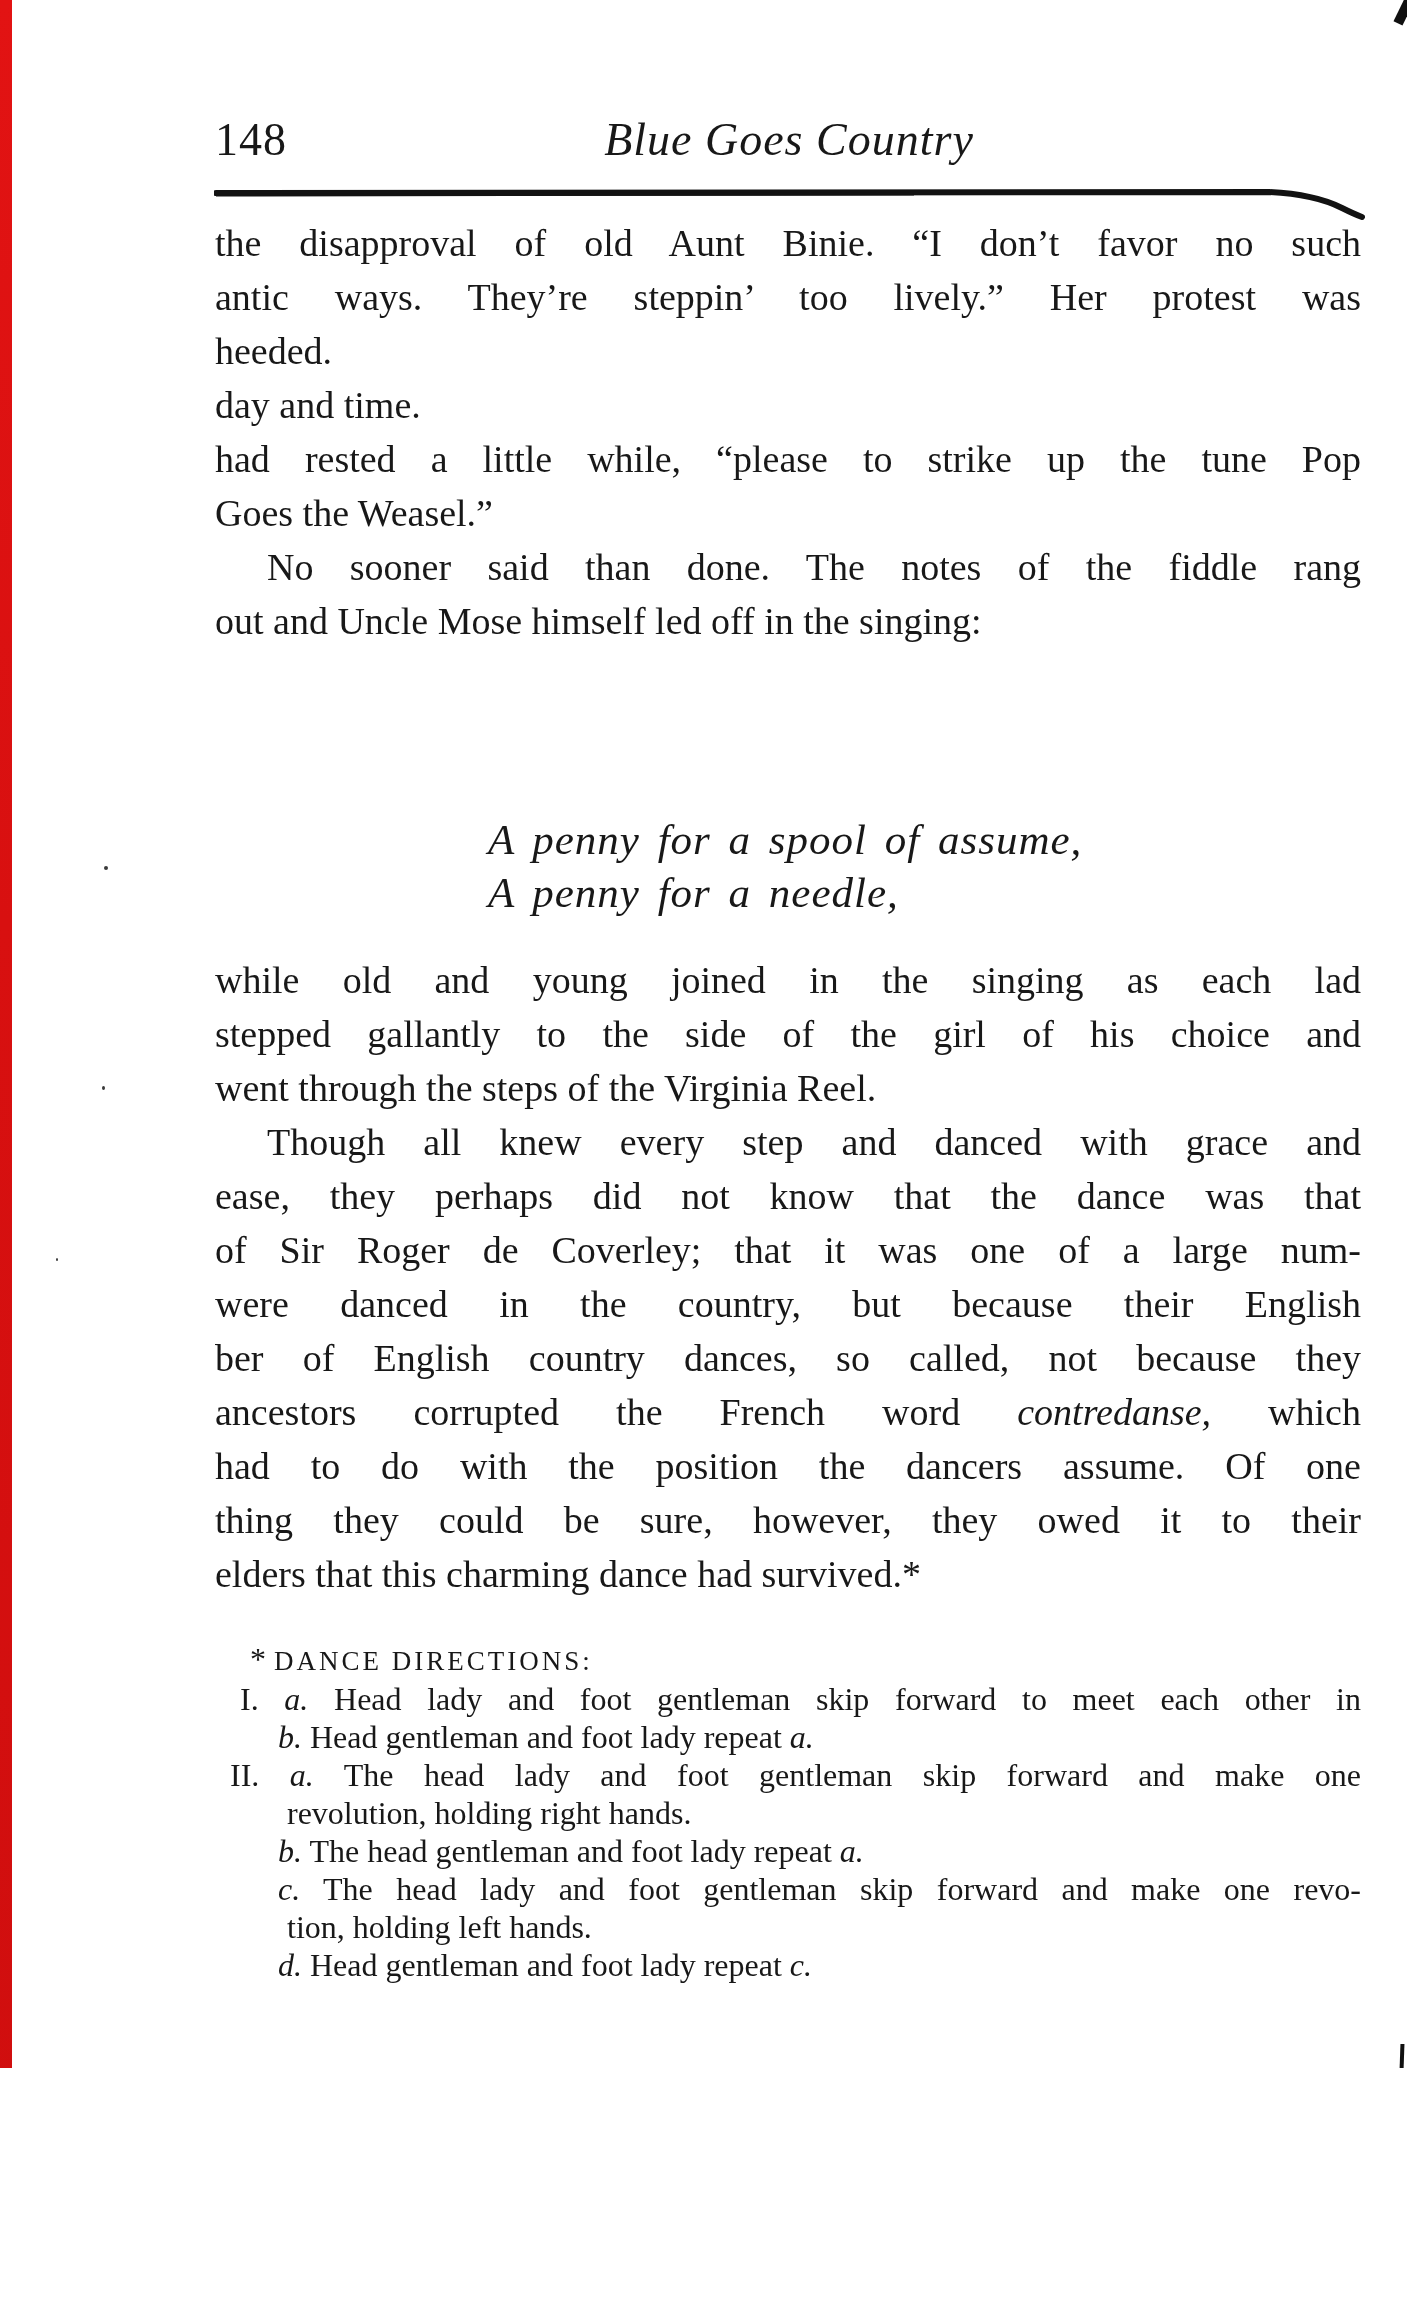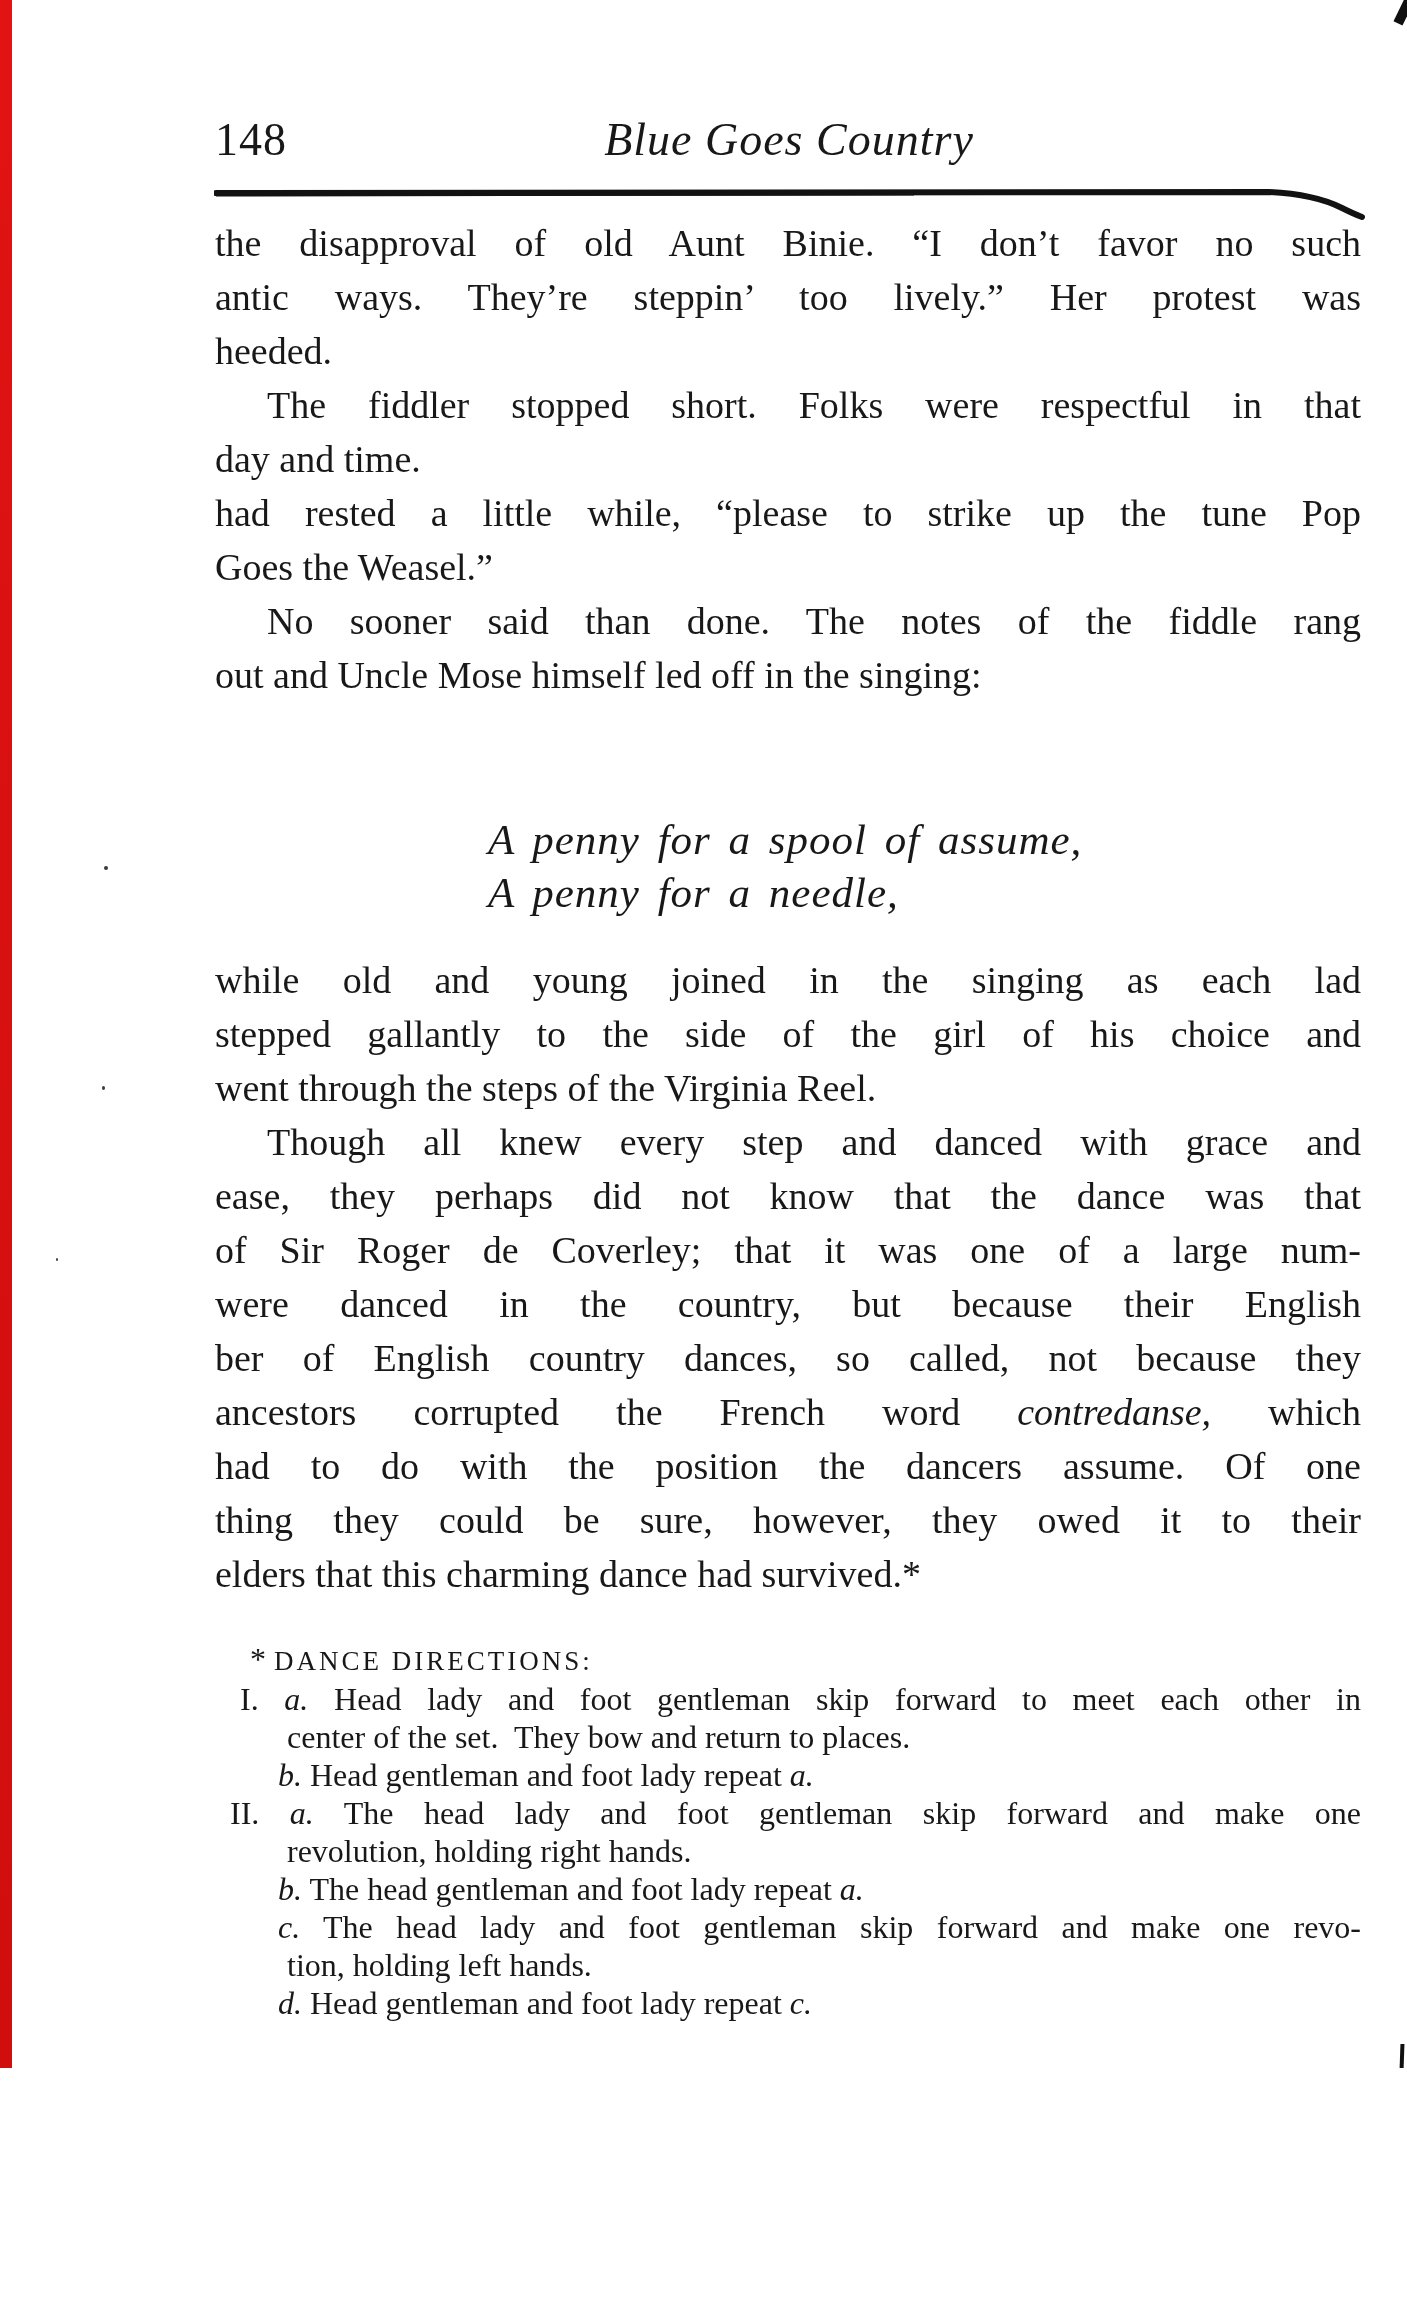--- a/index.html
+++ b/index.html
@@ -73,21 +73,20 @@
 
   <svg id="rule-svg" width="1160" height="40" viewBox="0 0 1160 40">
     <path d="M 2 7 L 1055 6 Q 1100 8 1128 22 Q 1140 28 1148 31" stroke="#121212" stroke-width="6" fill="none" stroke-linecap="round"></path>
     <path d="M 2 9 L 700 8" stroke="#121212" stroke-width="3" fill="none"></path>
   </svg>
 
   <div id="body1" class="col">
       <div class="line j"><span>the disapproval of old Aunt Binie. “I don’t favor no such</span></div>
       <div class="line j"><span>antic ways. They’re steppin’ too lively.” Her protest was</span></div>
       <div class="line"><span>heeded.</span></div>
-      <div class="line j ind"><span>The fiddler stopped short. Folks were respectful in that</span></div>
       <div class="line"><span>day and time.</span></div>
       <div class="line j"><span>had rested a little while, “please to strike up the tune Pop</span></div>
       <div class="line"><span>Goes the Weasel.”</span></div>
       <div class="line j ind"><span>No sooner said than done. The notes of the fiddle rang</span></div>
       <div class="line"><span>out and Uncle Mose himself led off in the singing:</span></div>
     </div>
 
   <div id="verse">
       <div class="line"><span>A penny for a spool of assume,</span></div>
       <div class="line"><span>A penny for a needle,</span></div>
@@ -104,21 +103,20 @@
       <div class="line j"><span>ber of English country dances, so called, not because they</span></div>
       <div class="line j"><span>ancestors corrupted the French word </span><span class="i">contredanse,</span><span> which</span></div>
       <div class="line j"><span>had to do with the position the dancers assume. Of one</span></div>
       <div class="line j"><span>thing they could be sure, however, they owed it to their</span></div>
       <div class="line"><span>elders that this charming dance had survived.*</span></div>
     </div>
 
   <div id="footnote" class="col">
       <div class="line fn-head"><span>* </span><span class="sc">DANCE DIRECTIONS:</span></div>
       <div class="line j fn-I"><span>I. </span><span class="i">a.</span><span> Head lady and foot gentleman skip forward to meet each other in</span></div>
-      <div class="line fn-cont"><span>center of the set.&nbsp; They bow and return to places.</span></div>
       <div class="line fn-letter"><span class="i">b.</span><span> Head gentleman and foot lady repeat </span><span class="i">a.</span></div>
       <div class="line j fn-II"><span>II. </span><span class="i">a.</span><span> The head lady and foot gentleman skip forward and make one</span></div>
       <div class="line fn-cont"><span>revolution, holding right hands.</span></div>
       <div class="line fn-letter"><span class="i">b.</span><span> The head gentleman and foot lady repeat </span><span class="i">a.</span></div>
       <div class="line j fn-letter"><span class="i">c.</span><span> The head lady and foot gentleman skip forward and make one revo-</span></div>
       <div class="line fn-cont"><span>tion, holding left hands.</span></div>
       <div class="line fn-letter"><span class="i">d.</span><span> Head gentleman and foot lady repeat </span><span class="i">c.</span></div>
     </div>
 
   <div id="mark-top-right" class="mark"></div>

